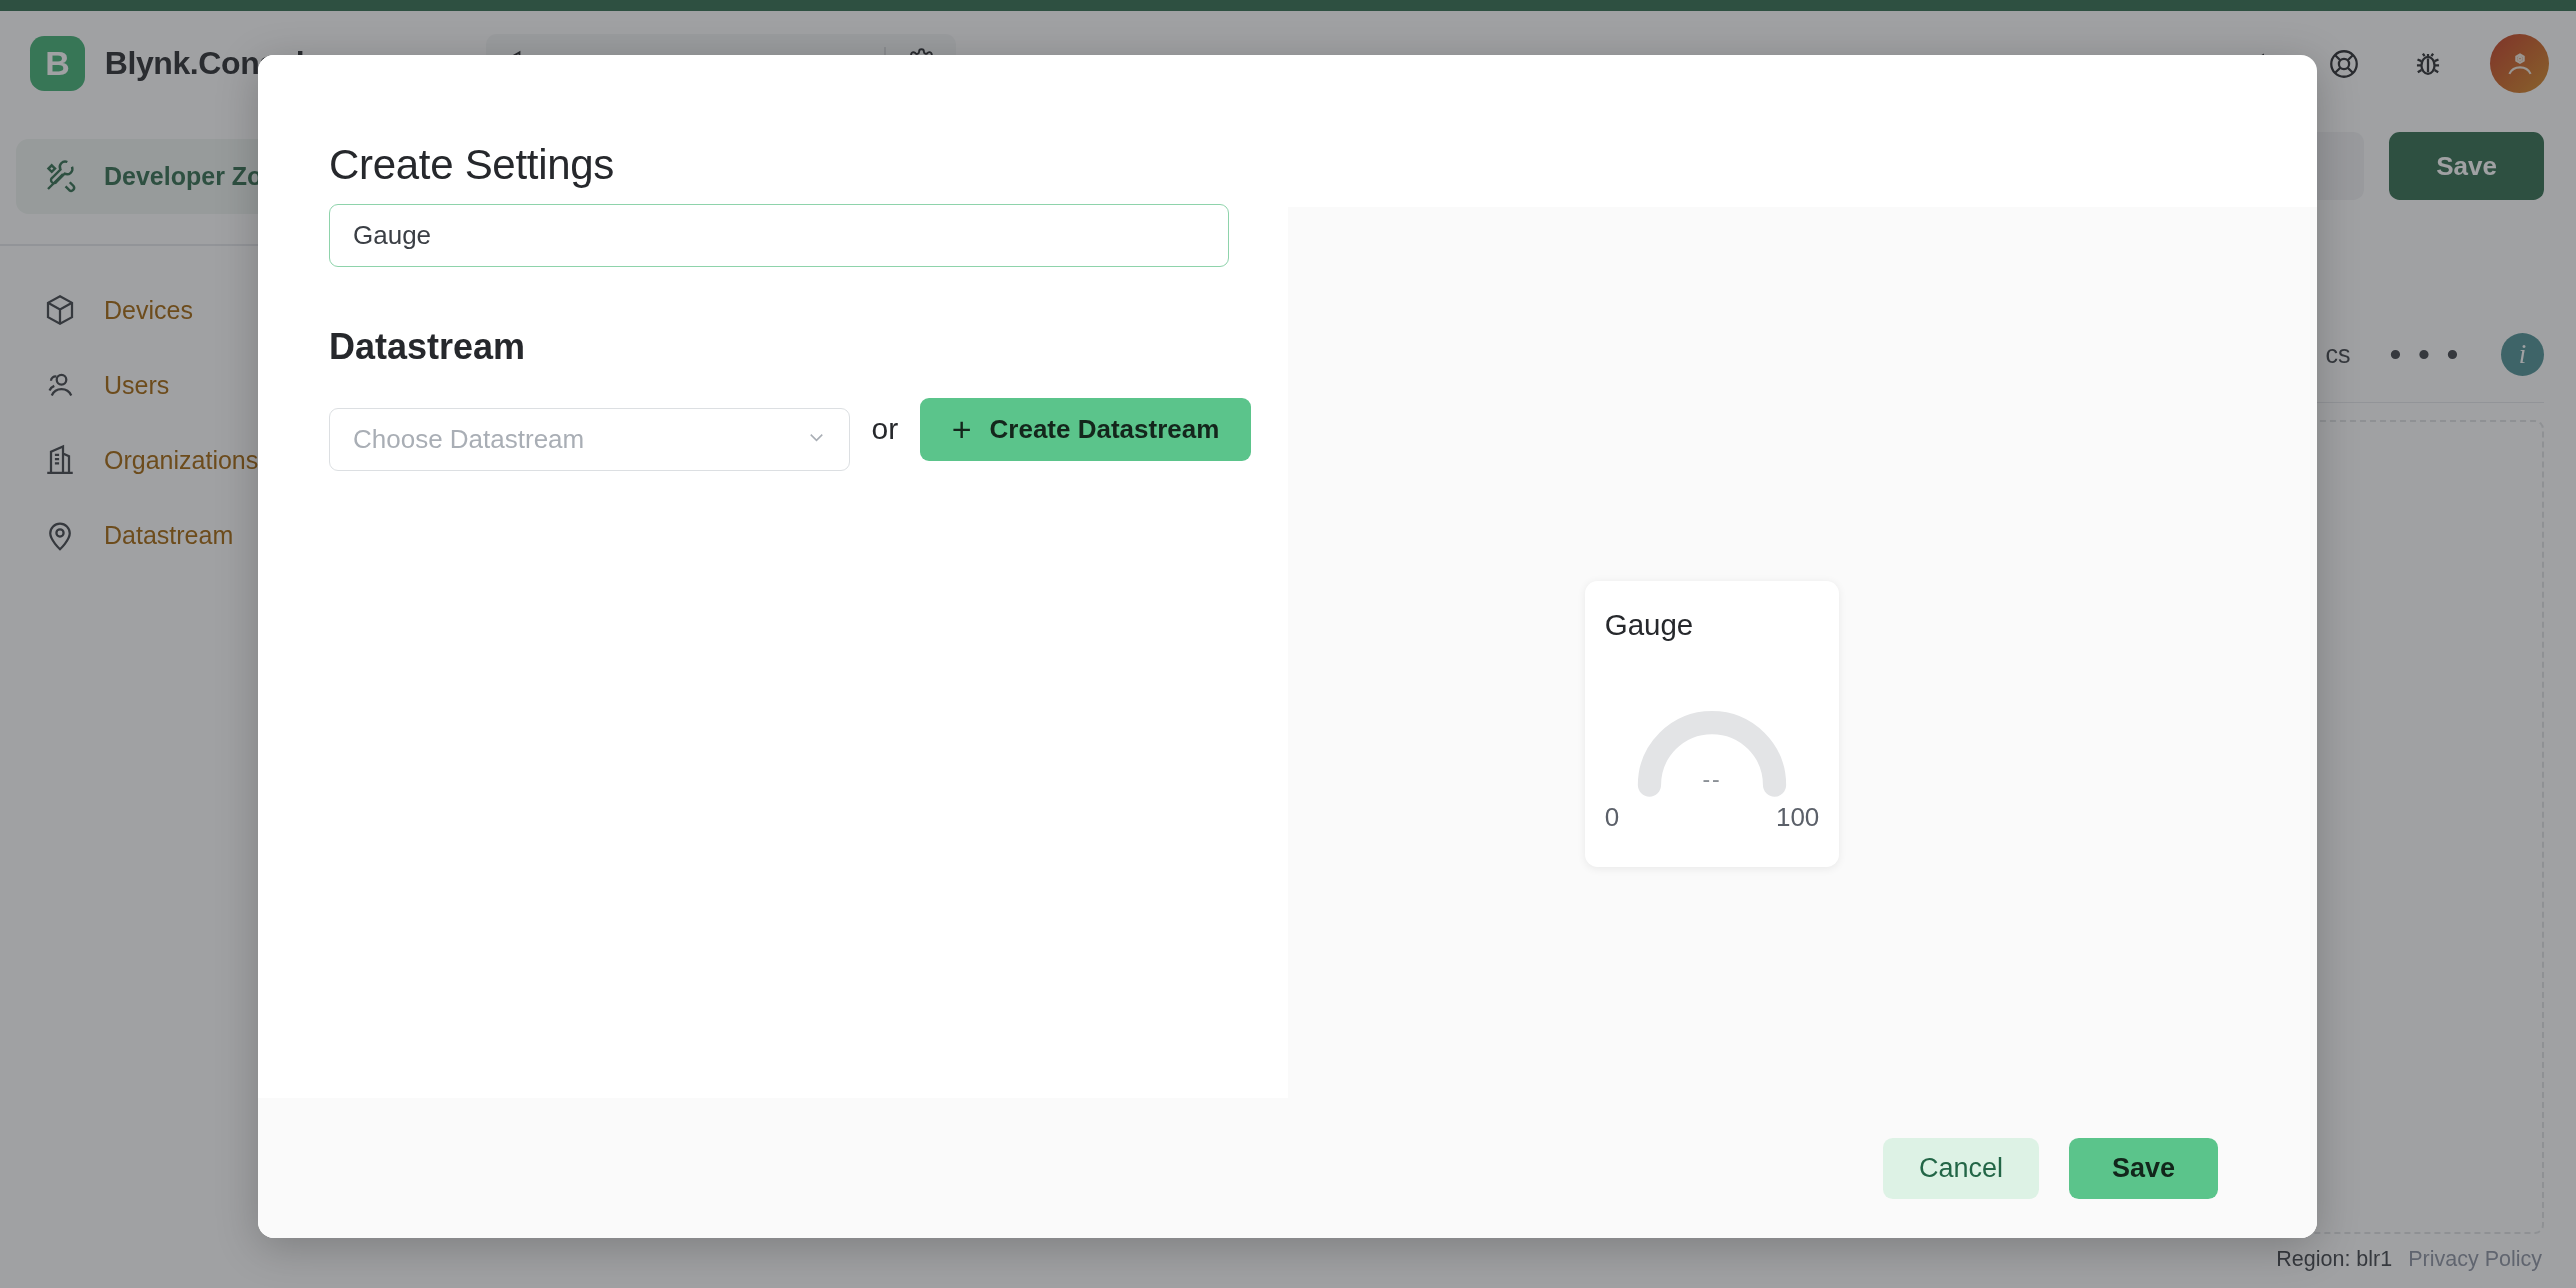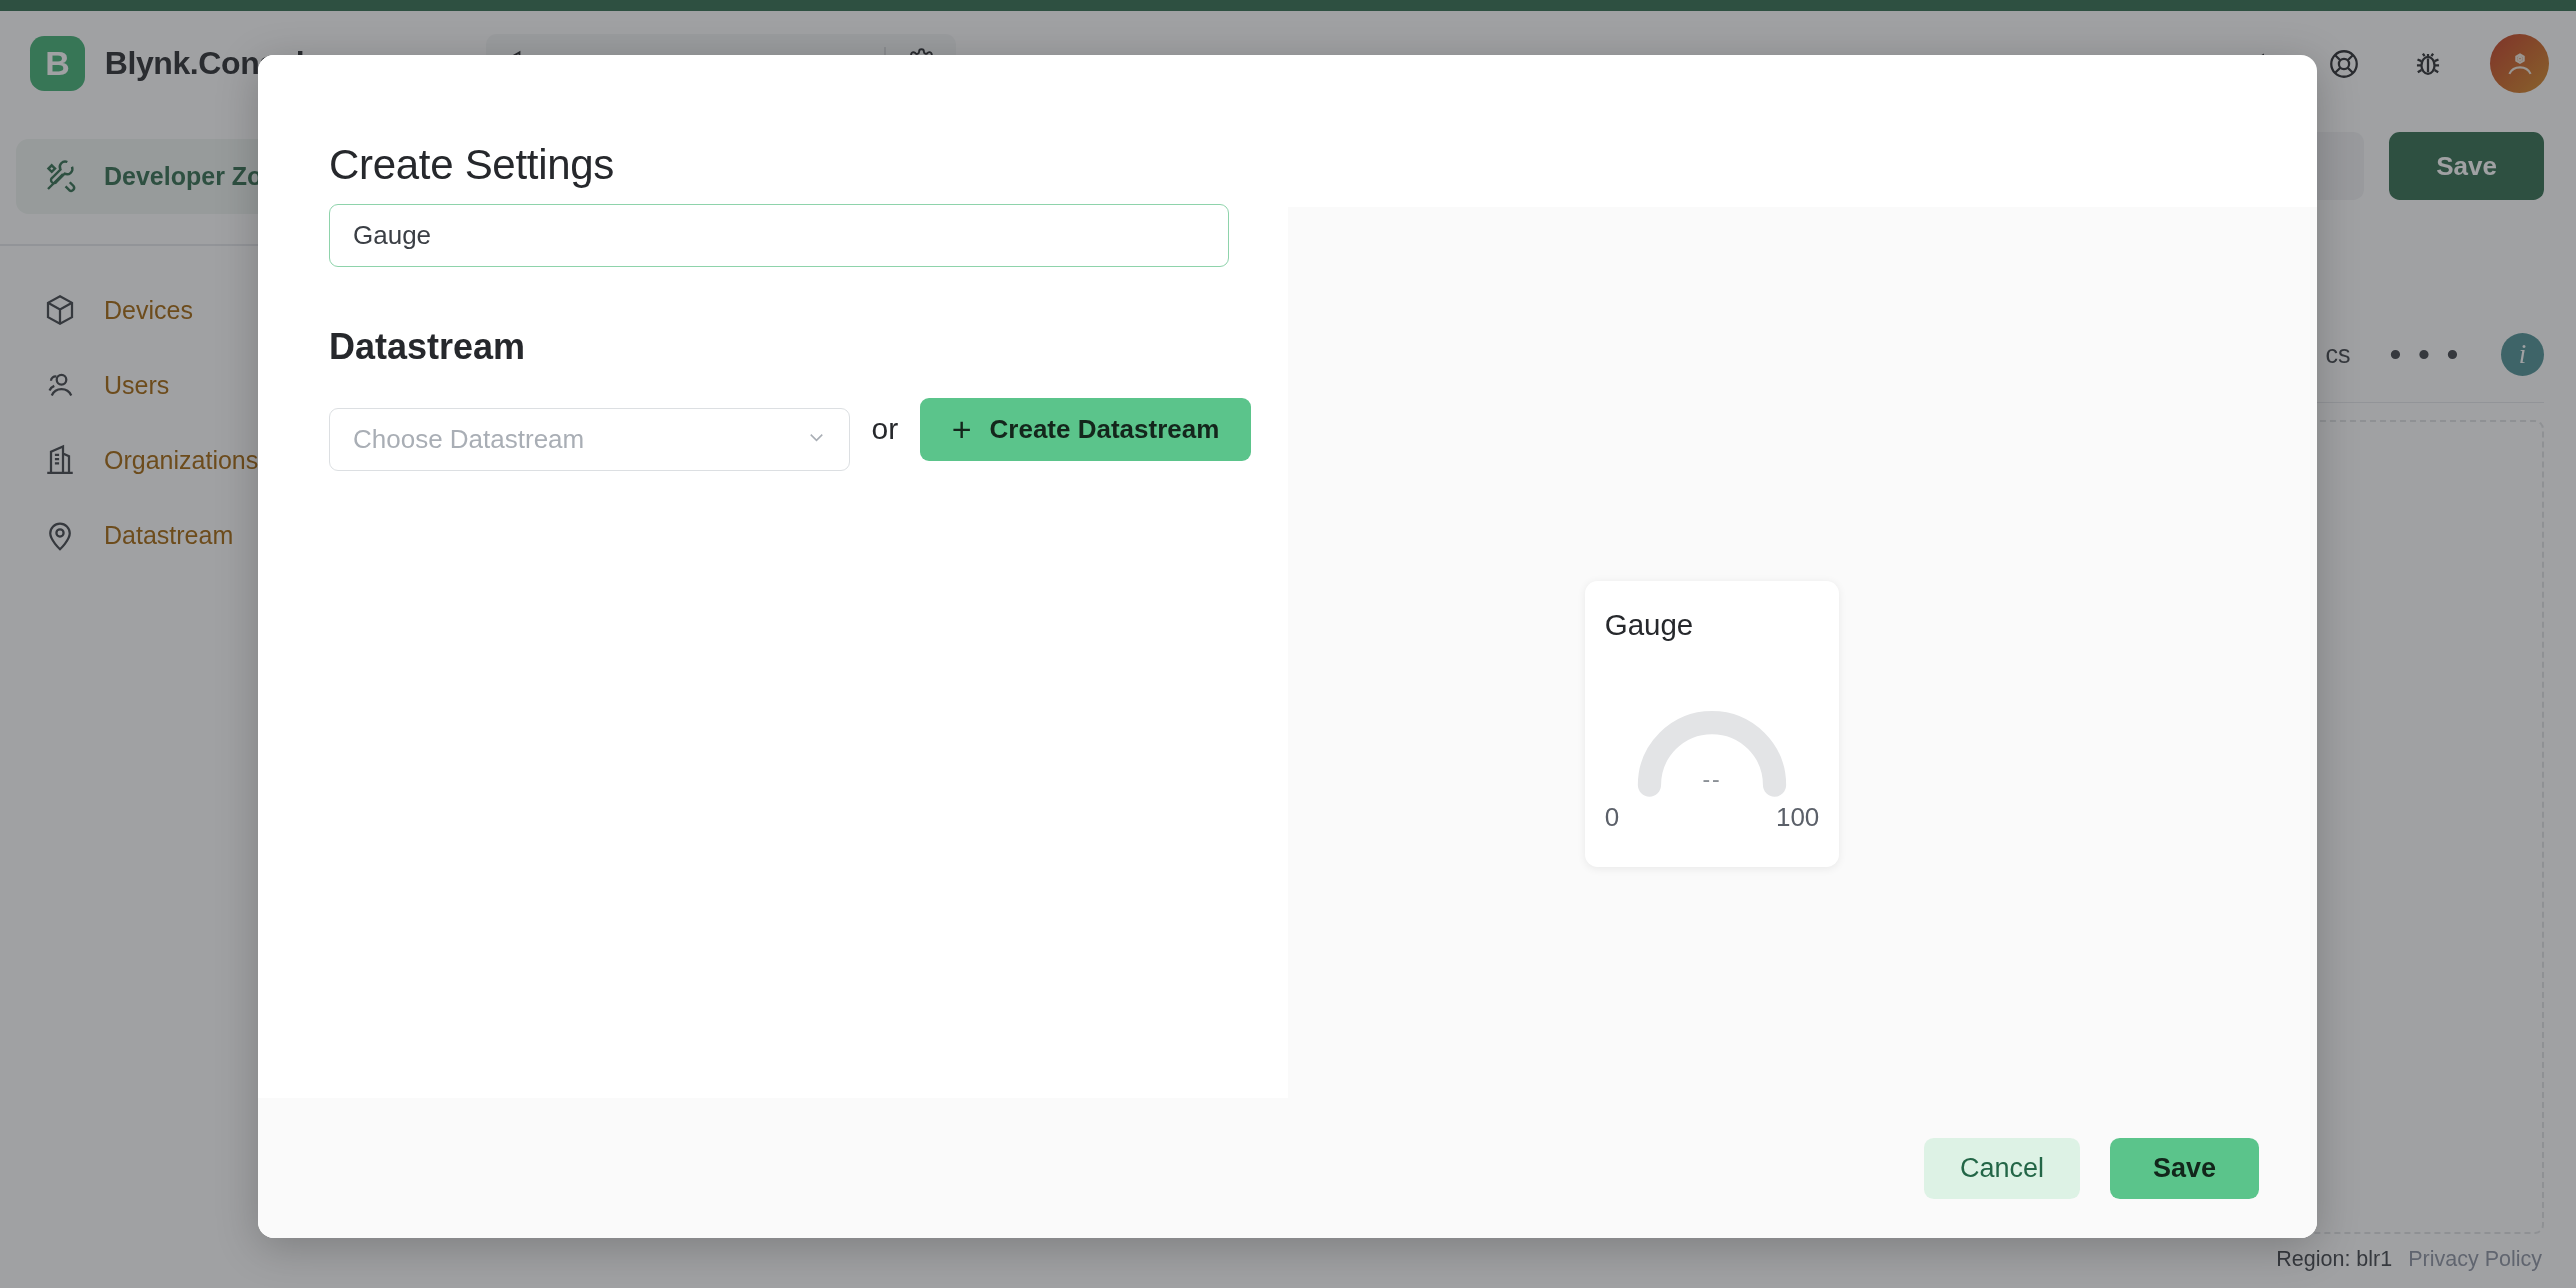--- a/index.html
+++ b/index.html
@@ -356,21 +356,21 @@
   }
 
   .modal-footer {
     position: absolute;
     left: 0; bottom: 0;
     width: 2059px; height: 140px;
     background: #fafafa;
     display: flex;
     align-items: center;
     justify-content: flex-end;
-    padding-right: 58px;
+    padding-right: 99px;
     gap: 30px;
   }
   .cancel-btn {
     height: 61px;
     padding: 0 36px;
     border-radius: 9.8px;
     background: #ddf2e5;
     color: #236647;
     font-size: 27px;
     display: flex; align-items: center;

